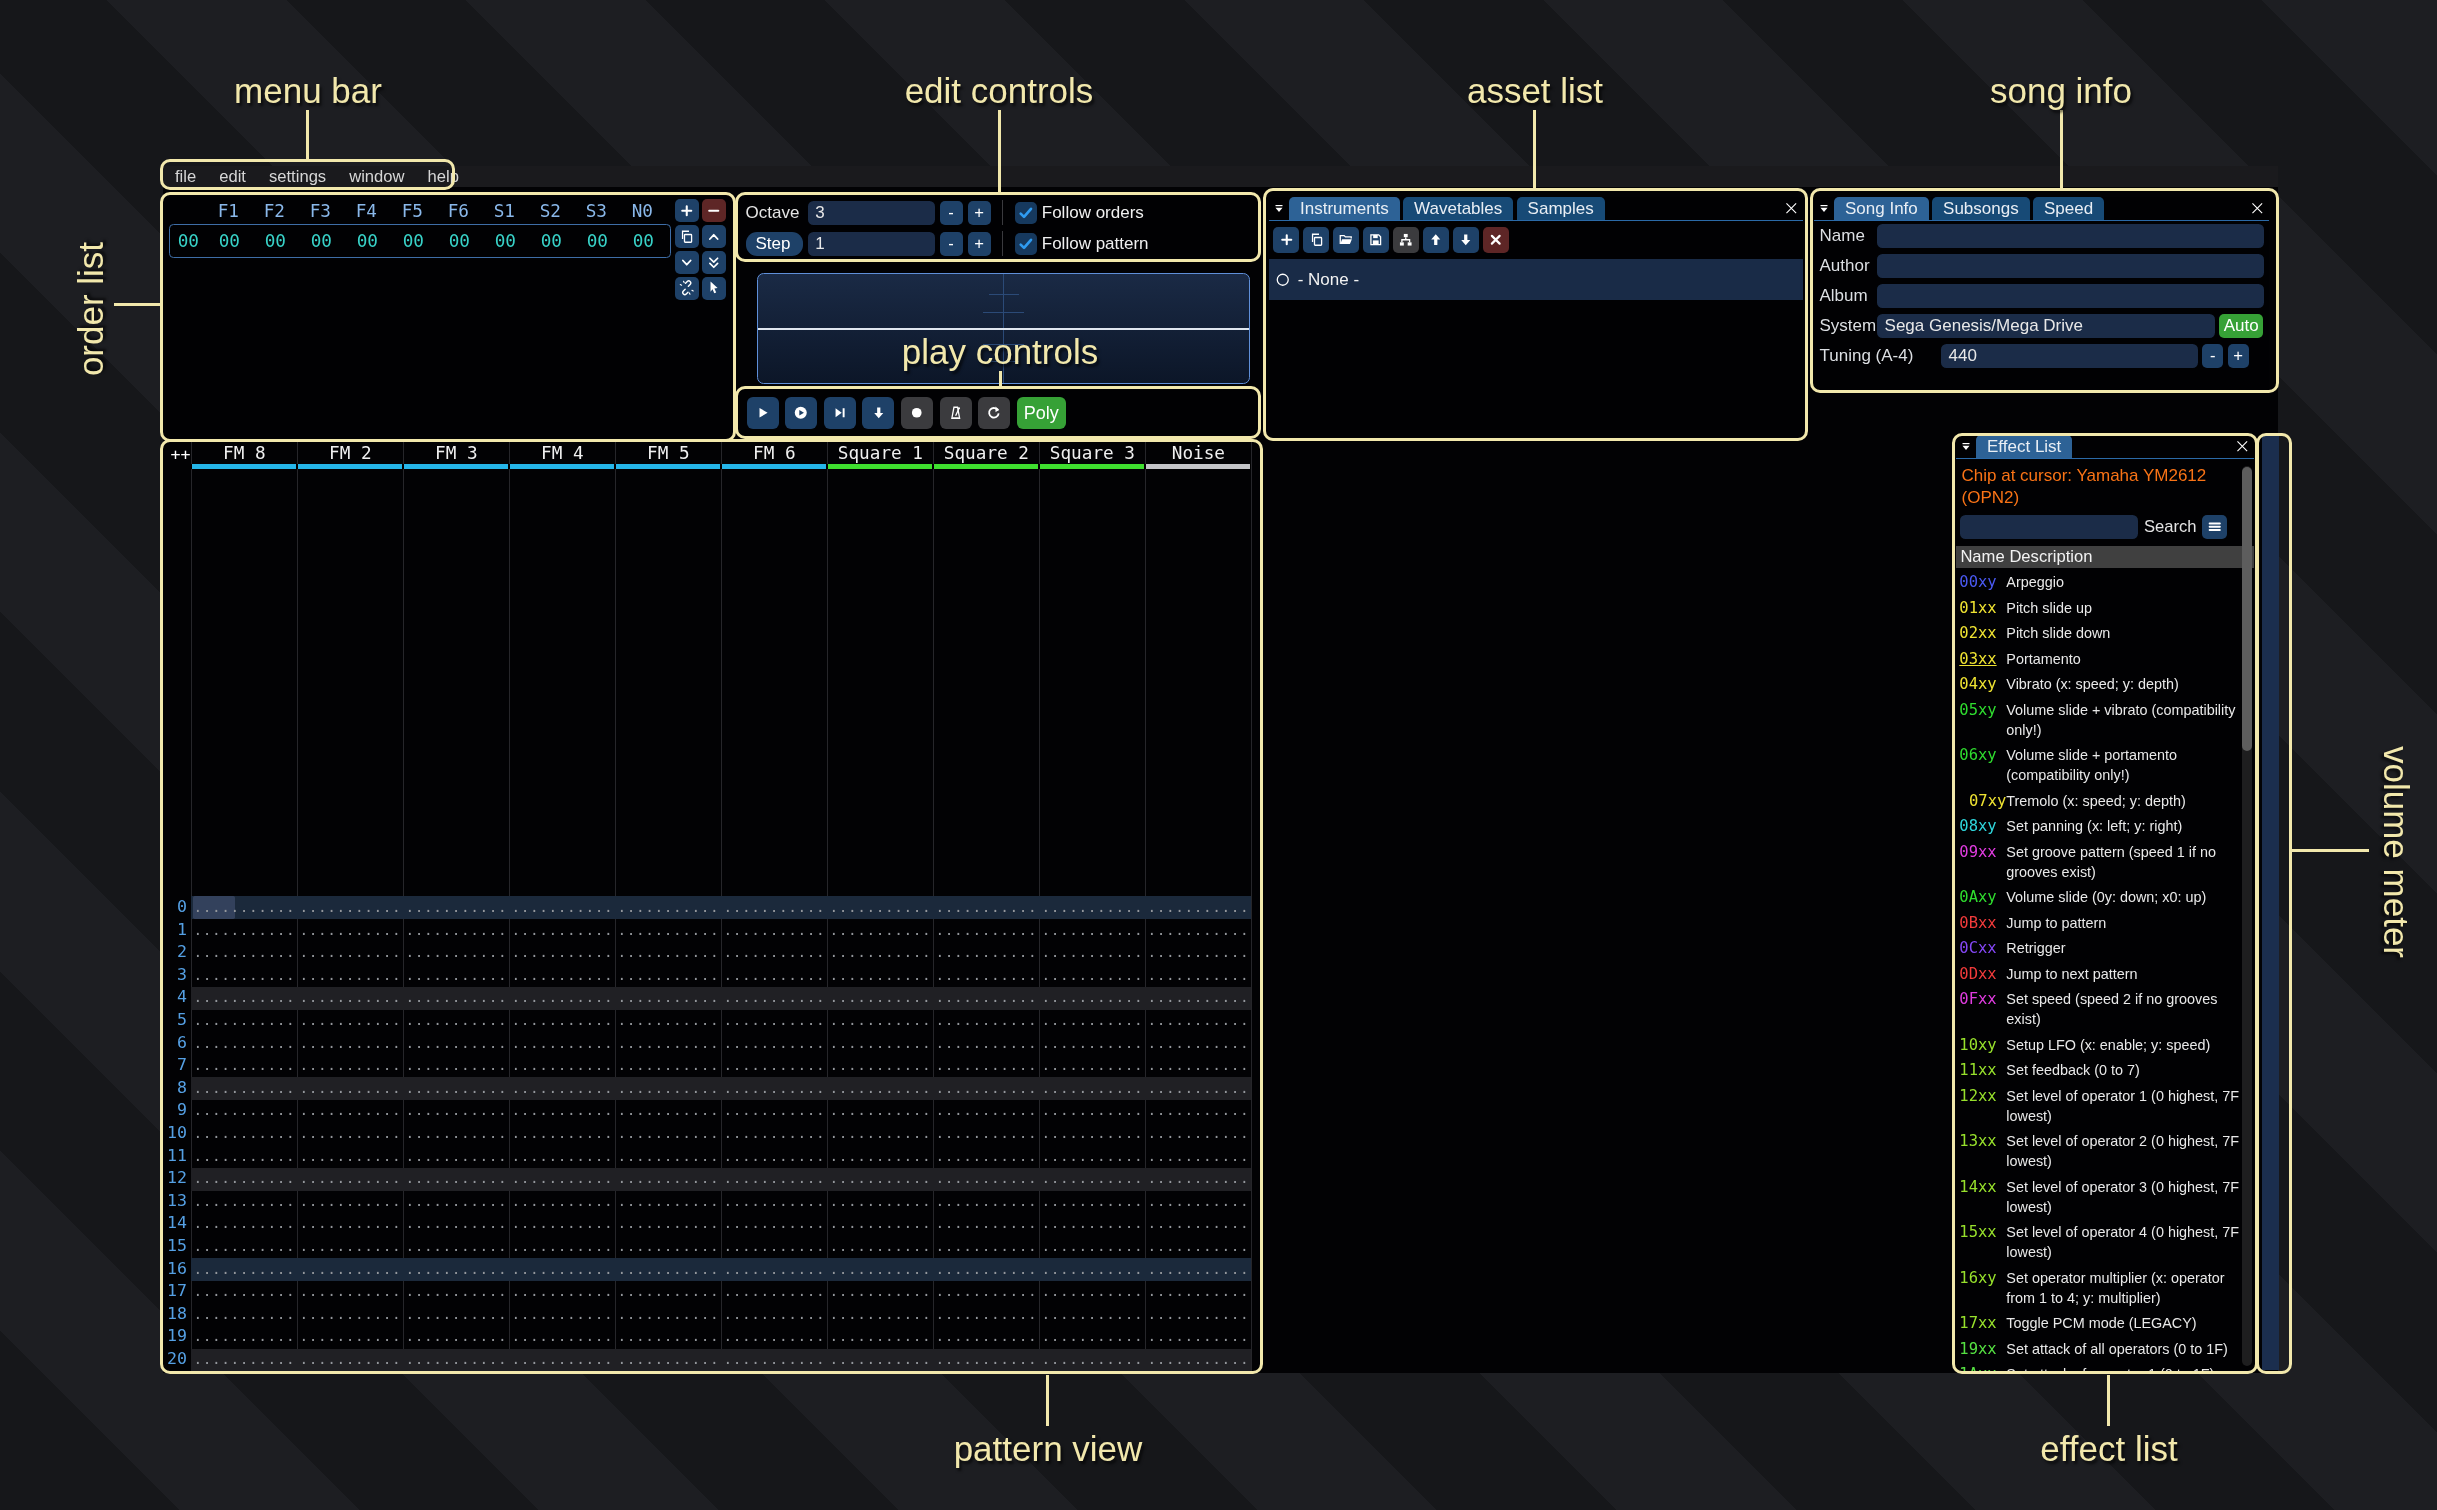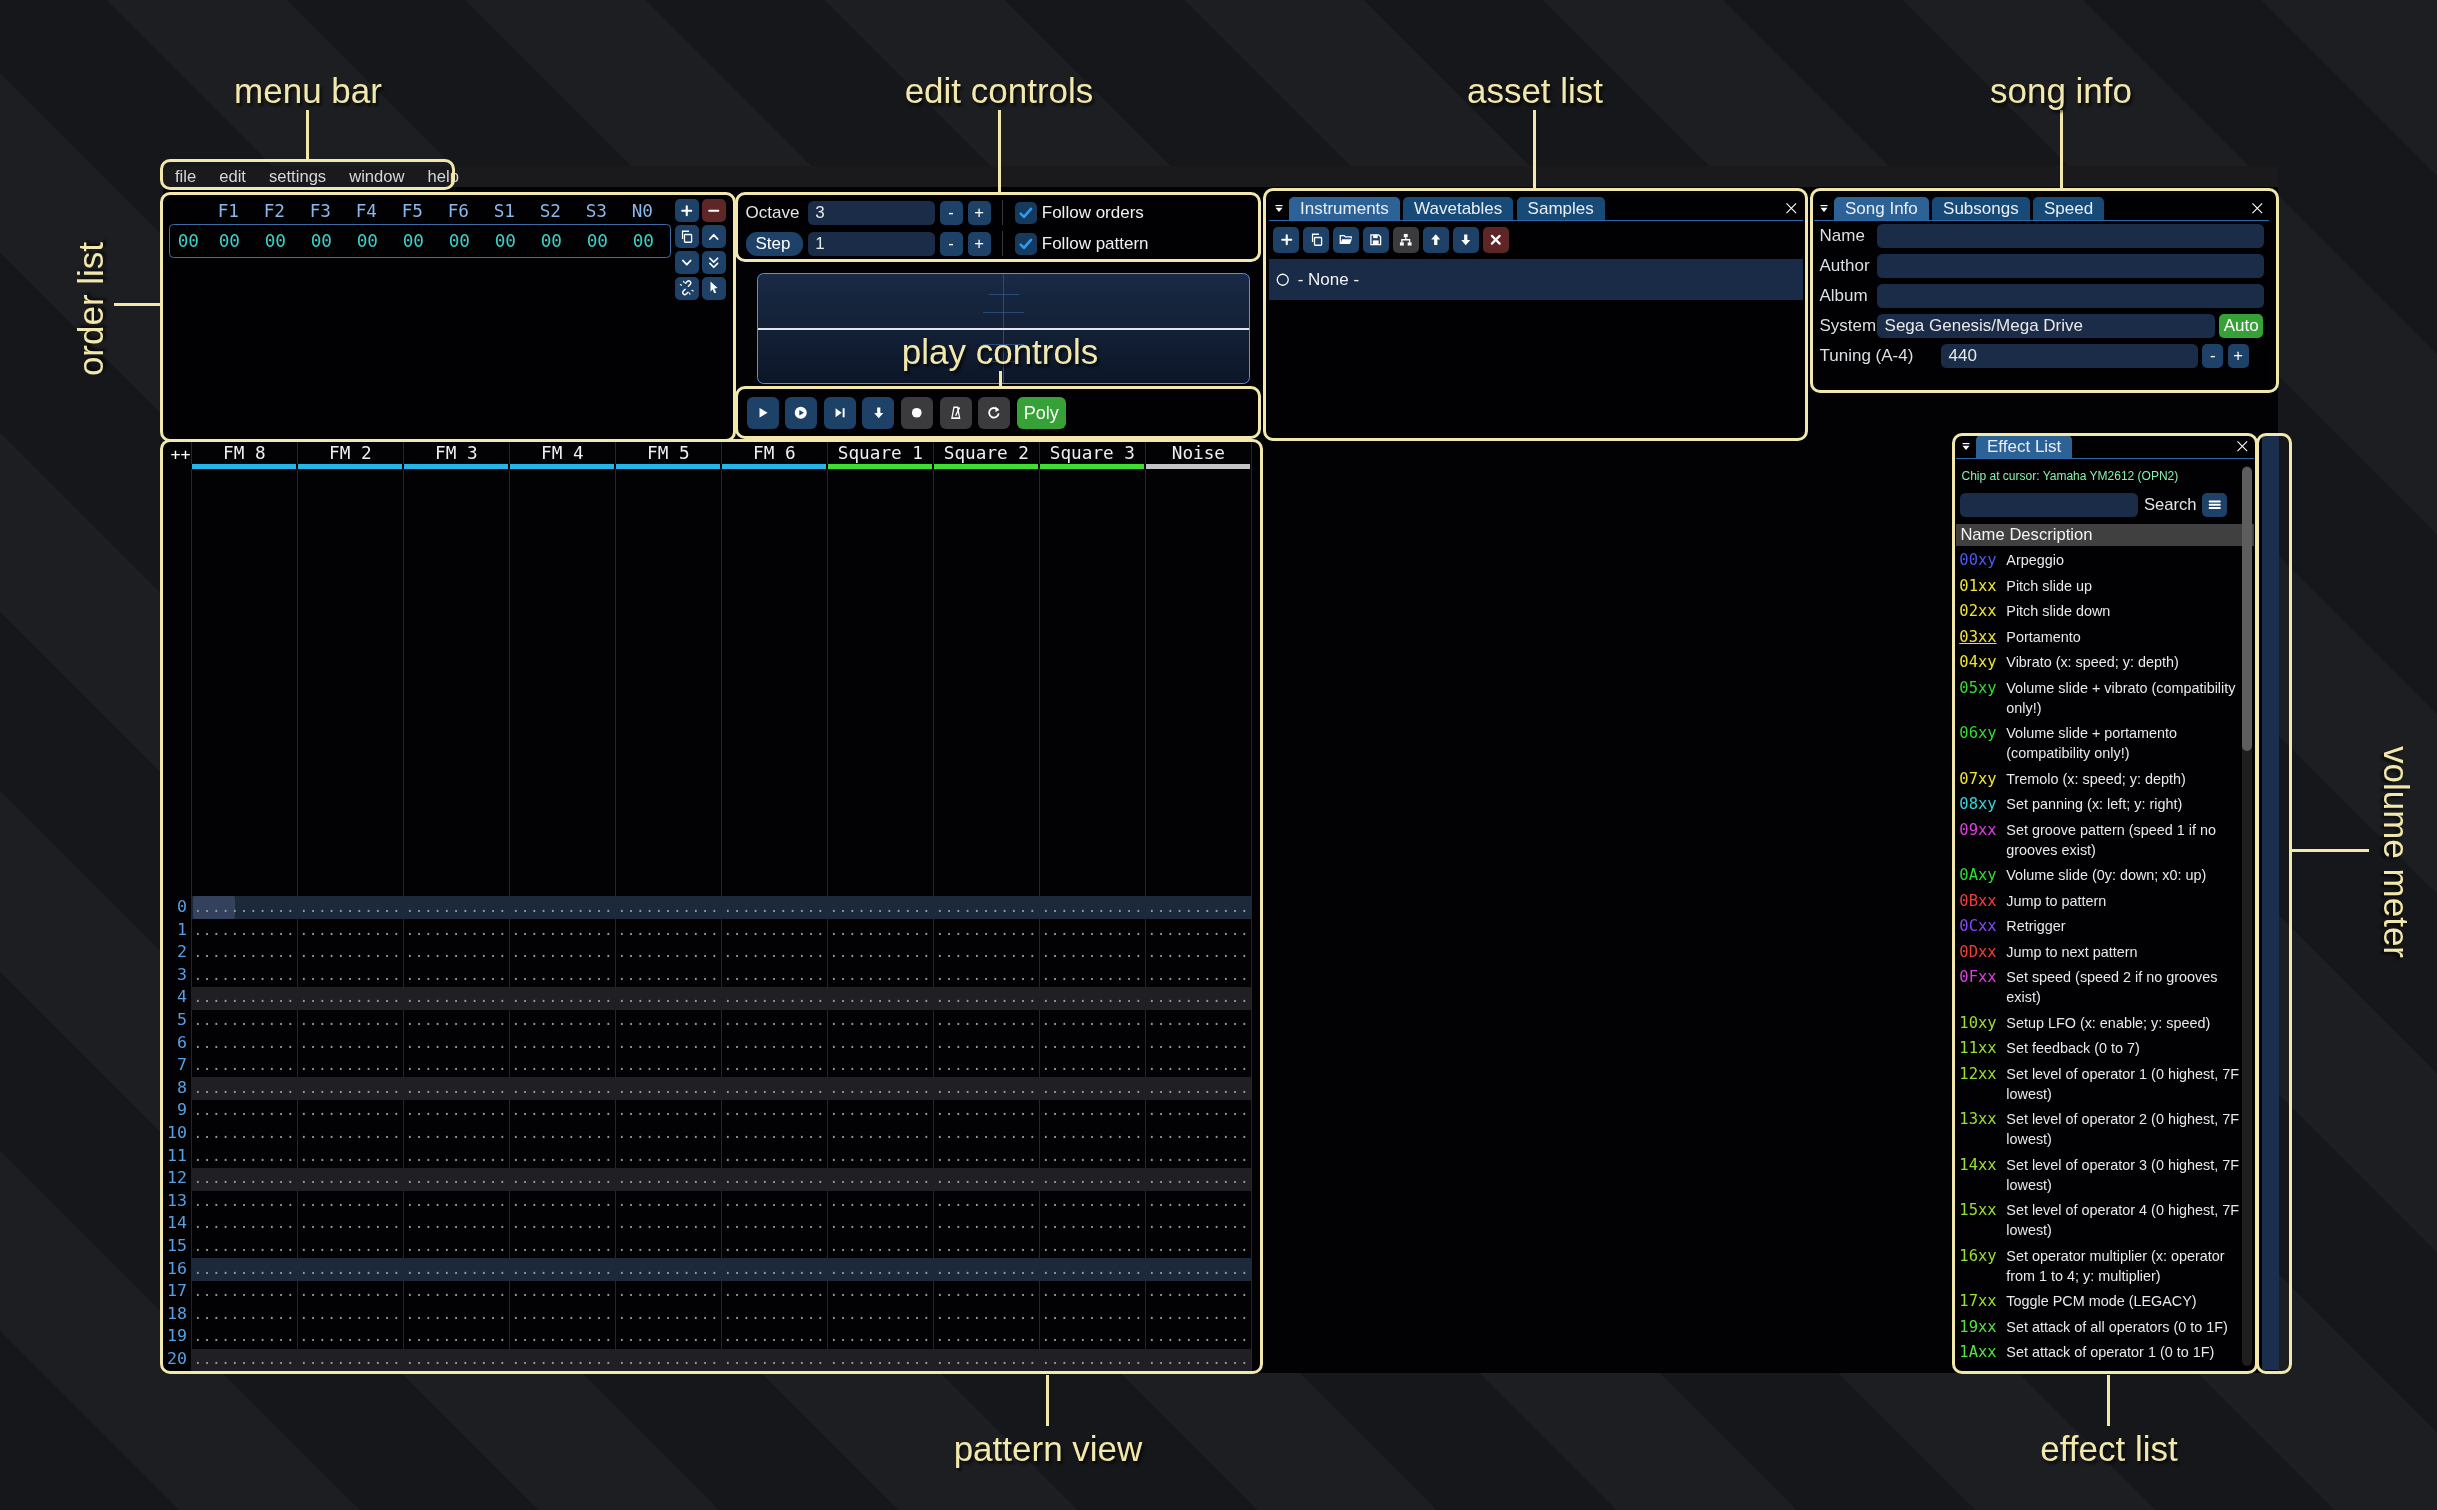--- a/index.html
+++ b/index.html
@@ -86,21 +86,21 @@
   .pat-bgrect{position:absolute;left:25.4px;width:1060px;height:22.6px;z-index:1}
   .hl-strong{background:#1b293b}
   .hl-mild{background:#202024}
   .pat-cursor{position:absolute;left:26.5px;width:42px;height:22.6px;background:#33415c;border-radius:1.7px;z-index:2}
   .pat-rows{position:absolute;left:0;top:454px;z-index:3}
   .pat-row{display:flex;height:22.6px}
   .pat-num{width:25.4px;text-align:right;padding-right:4.4px;box-sizing:border-box;line-height:22.6px;font-size:16.6px;color:#55a0e4}
   .pat-cell{width:106px;text-align:center;font-size:14.4px;letter-spacing:0.6px;color:#94979c;line-height:22.6px}
   
   .fx-win{left:1956px;top:435px;width:298px;height:936px;background:#010103;display:flex;flex-direction:column}
-  .fx-chip{padding:5.5px 5.5px 3.3px 5.5px;width:265px;font-size:12px;line-height:22px;color:#86efac}
+  .fx-chip{padding:5.5px 5.5px 3.3px 5.5px;width:265px;font-size:17px;line-height:22px;color:#f97316}
   .fx-search{display:flex;align-items:center;gap:5.5px;padding:3.3px 4.4px}
   .fx-search .input{width:178px;height:24px}
   .fx-search-label{font-size:16.6px;color:#e4e4e4}
   .fx-menu{width:25.4px;height:24px}
   .fx-head{height:22px;background:#404040;display:flex;align-items:center;margin-top:3.3px}
   .fx-head span{font-size:16.6px;color:#f2f2f2}
   .fx-head .c1{padding-left:4.4px;width:49px}
   .fx-rows{flex:1;overflow:hidden;padding:4.4px 0 0 3.3px}
   .fx-row{display:flex;margin-bottom:5.5px}
   .fx-code{width:47px;flex:none;font-size:15.5px;line-height:20px}
@@ -839,21 +839,21 @@
         </div>
         <div class="fx-row">
           <span class="fx-code mono" style="color: rgb(47, 220, 47);">05xy</span>
           <span class="fx-desc">Volume slide + vibrato (compatibility only!)</span>
         </div>
         <div class="fx-row">
           <span class="fx-code mono" style="color: rgb(47, 220, 47);">06xy</span>
           <span class="fx-desc">Volume slide + portamento (compatibility only!)</span>
         </div>
         <div class="fx-row">
-          <span class="fx-code mono" style="color: rgb(239, 227, 50);">07xy</span>
+          <span class="fx-code mono" style="color: rgb(239, 227, 50); text-align: right;">07xy</span>
           <span class="fx-desc">Tremolo (x: speed; y: depth)</span>
         </div>
         <div class="fx-row">
           <span class="fx-code mono" style="color: rgb(47, 214, 220);">08xy</span>
           <span class="fx-desc">Set panning (x: left; y: right)</span>
         </div>
         <div class="fx-row">
           <span class="fx-code mono" style="color: rgb(224, 60, 224);">09xx</span>
           <span class="fx-desc">Set groove pattern (speed 1 if no grooves exist)</span>
         </div>

